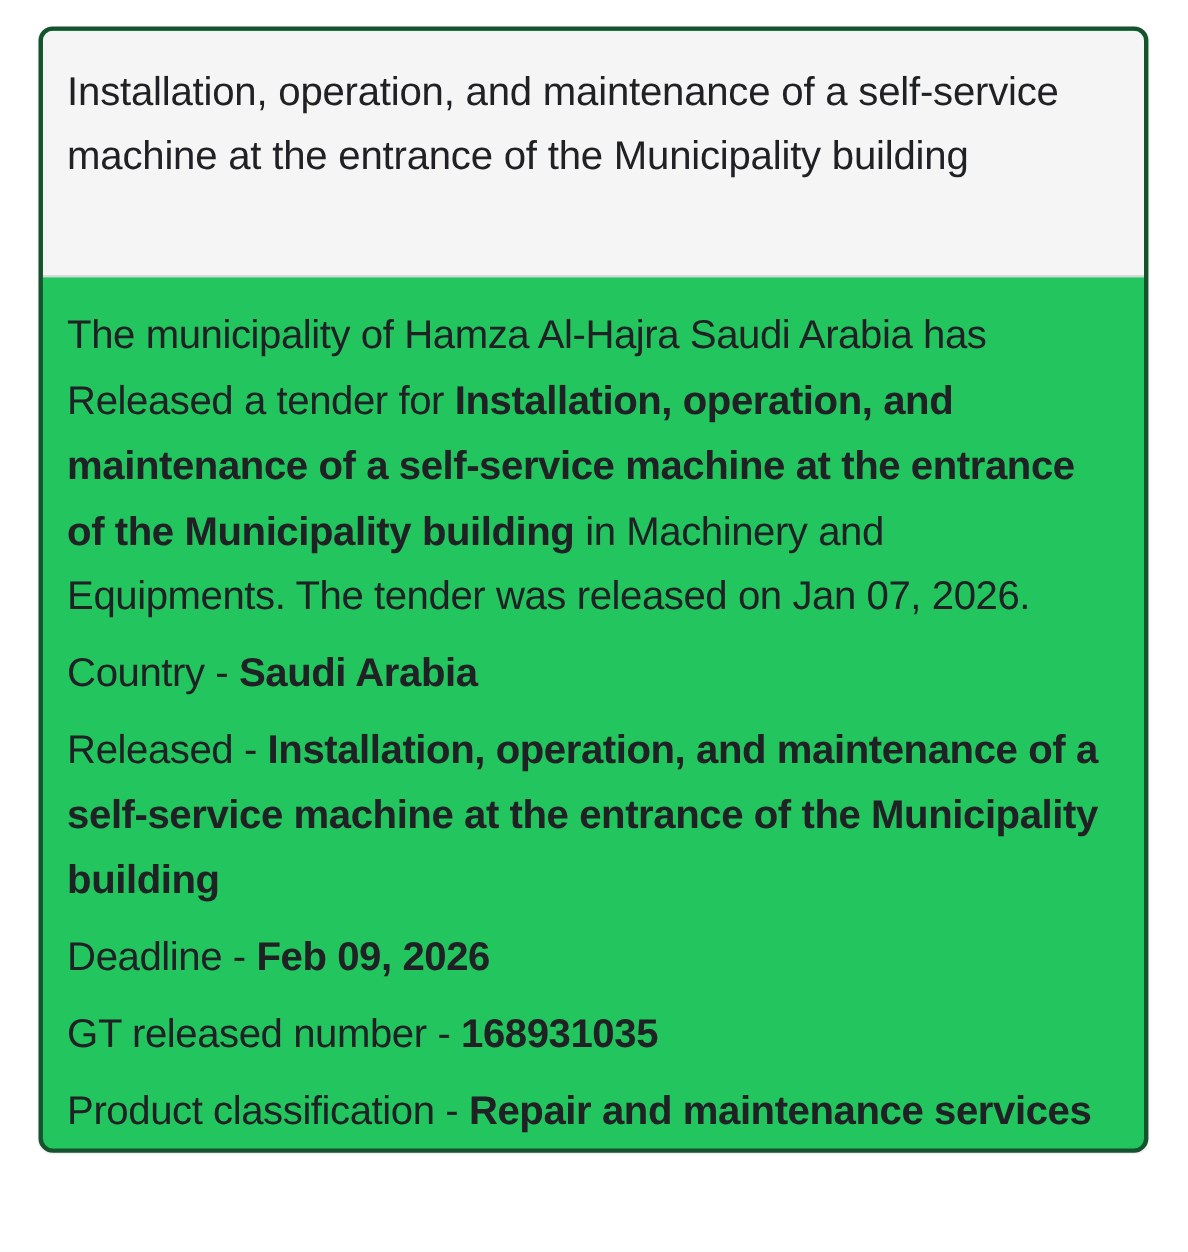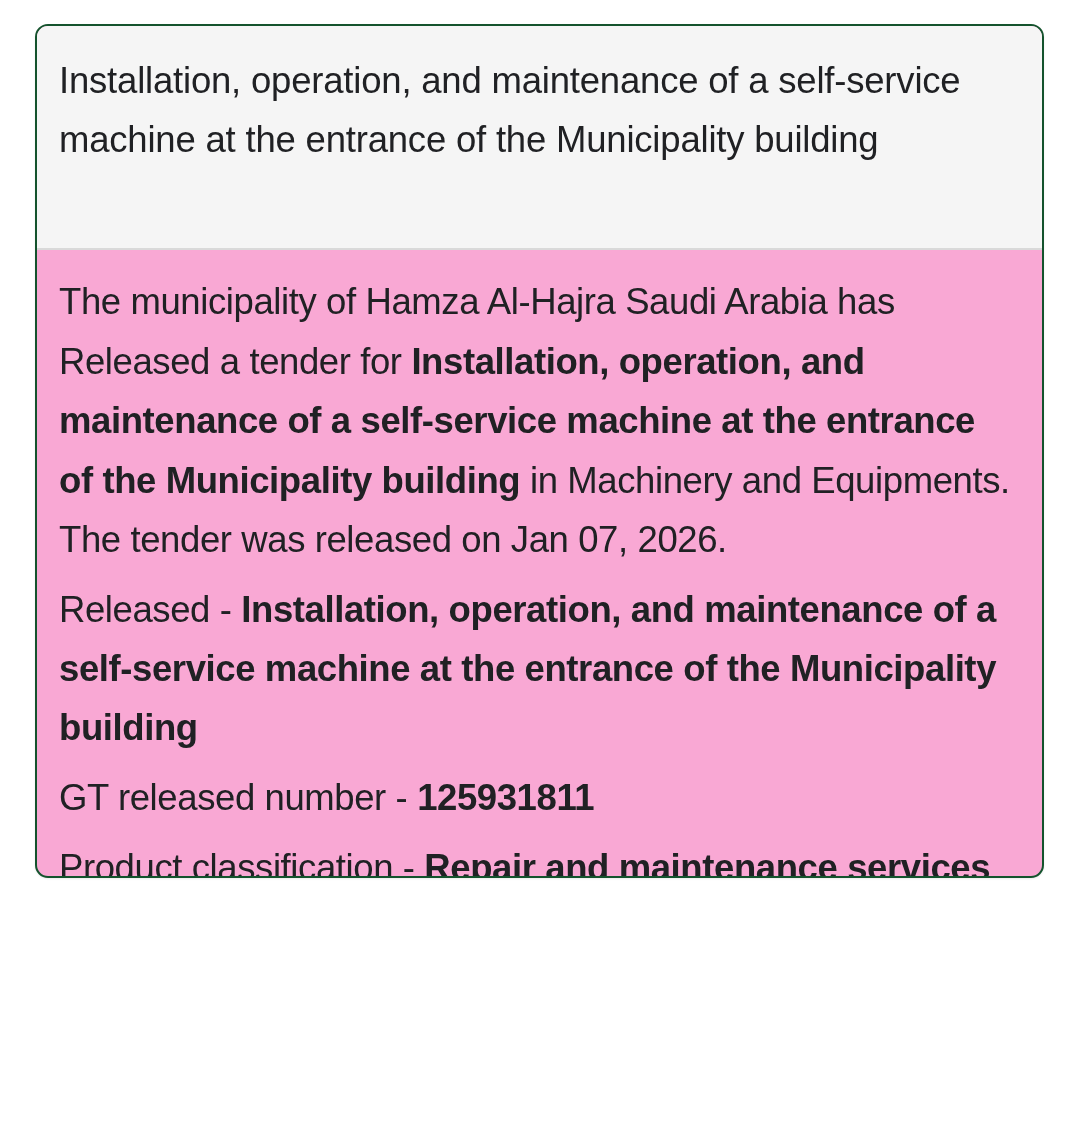--- a/index.html
+++ b/index.html
@@ -12,26 +12,26 @@
     }
     body {
       font-family: "Liberation Sans", "DejaVu Sans", sans-serif;
       color: #202124;
     }
     .card {
       position: absolute;
       left: 35px;
       top: 24px;
       width: 1009px;
-      height: 854px;
+      height: 1024px;
       box-sizing: border-box;
-      border: 2px solid #14532d;
+      border: 4px solid #14532d;
       border-radius: 13px;
       overflow: hidden;
-      background: #f9a8d4;
+      background: #22c55e;
       box-shadow: 0 1px 2px rgba(0,0,0,0.08);
     }
     .card-header {
       background: #f5f5f5;
       border-bottom: 2px solid #d9d9d9;
       box-sizing: border-box;
       height: 224px;
       padding: 26px 22px 0 22px;
       font-size: 36.5px;
       line-height: 58.5px;
@@ -56,21 +56,23 @@
     b { font-weight: 700; }
   </style>
 </head>
 <body>
 
 <div class="card">
   <div class="card-header">Installation, operation, and maintenance of a self-service machine at the entrance of the Municipality building</div>
   <div class="card-body">
     <div class="intro"><span>The municipality of Hamza Al-Hajra Saudi Arabia has Released a tender for </span><b>Installation, operation, and maintenance of a self-service machine at the entrance of the Municipality building</b><span> in Machinery and Equipments. The tender was released on </span><span>Jan 07, 2026</span><span>.</span></div>
 
+    <div class="field"><span>Country - </span><b>Saudi Arabia</b></div>
 
     <div class="field"><span>Released - </span><b>Installation, operation, and maintenance of a self-service machine at the entrance of the Municipality building</b></div>
 
+    <div class="field"><span>Deadline - </span><b>Feb 09, 2026</b></div>
 
-    <div class="field"><span>GT released number - </span><b>125931811</b></div>
+    <div class="field"><span>GT released number - </span><b>168931035</b></div>
 
     <div class="field"><span>Product classification - </span><b>Repair and maintenance services of machinery</b></div>
   </div>
 </div>
 
 </body></html>

